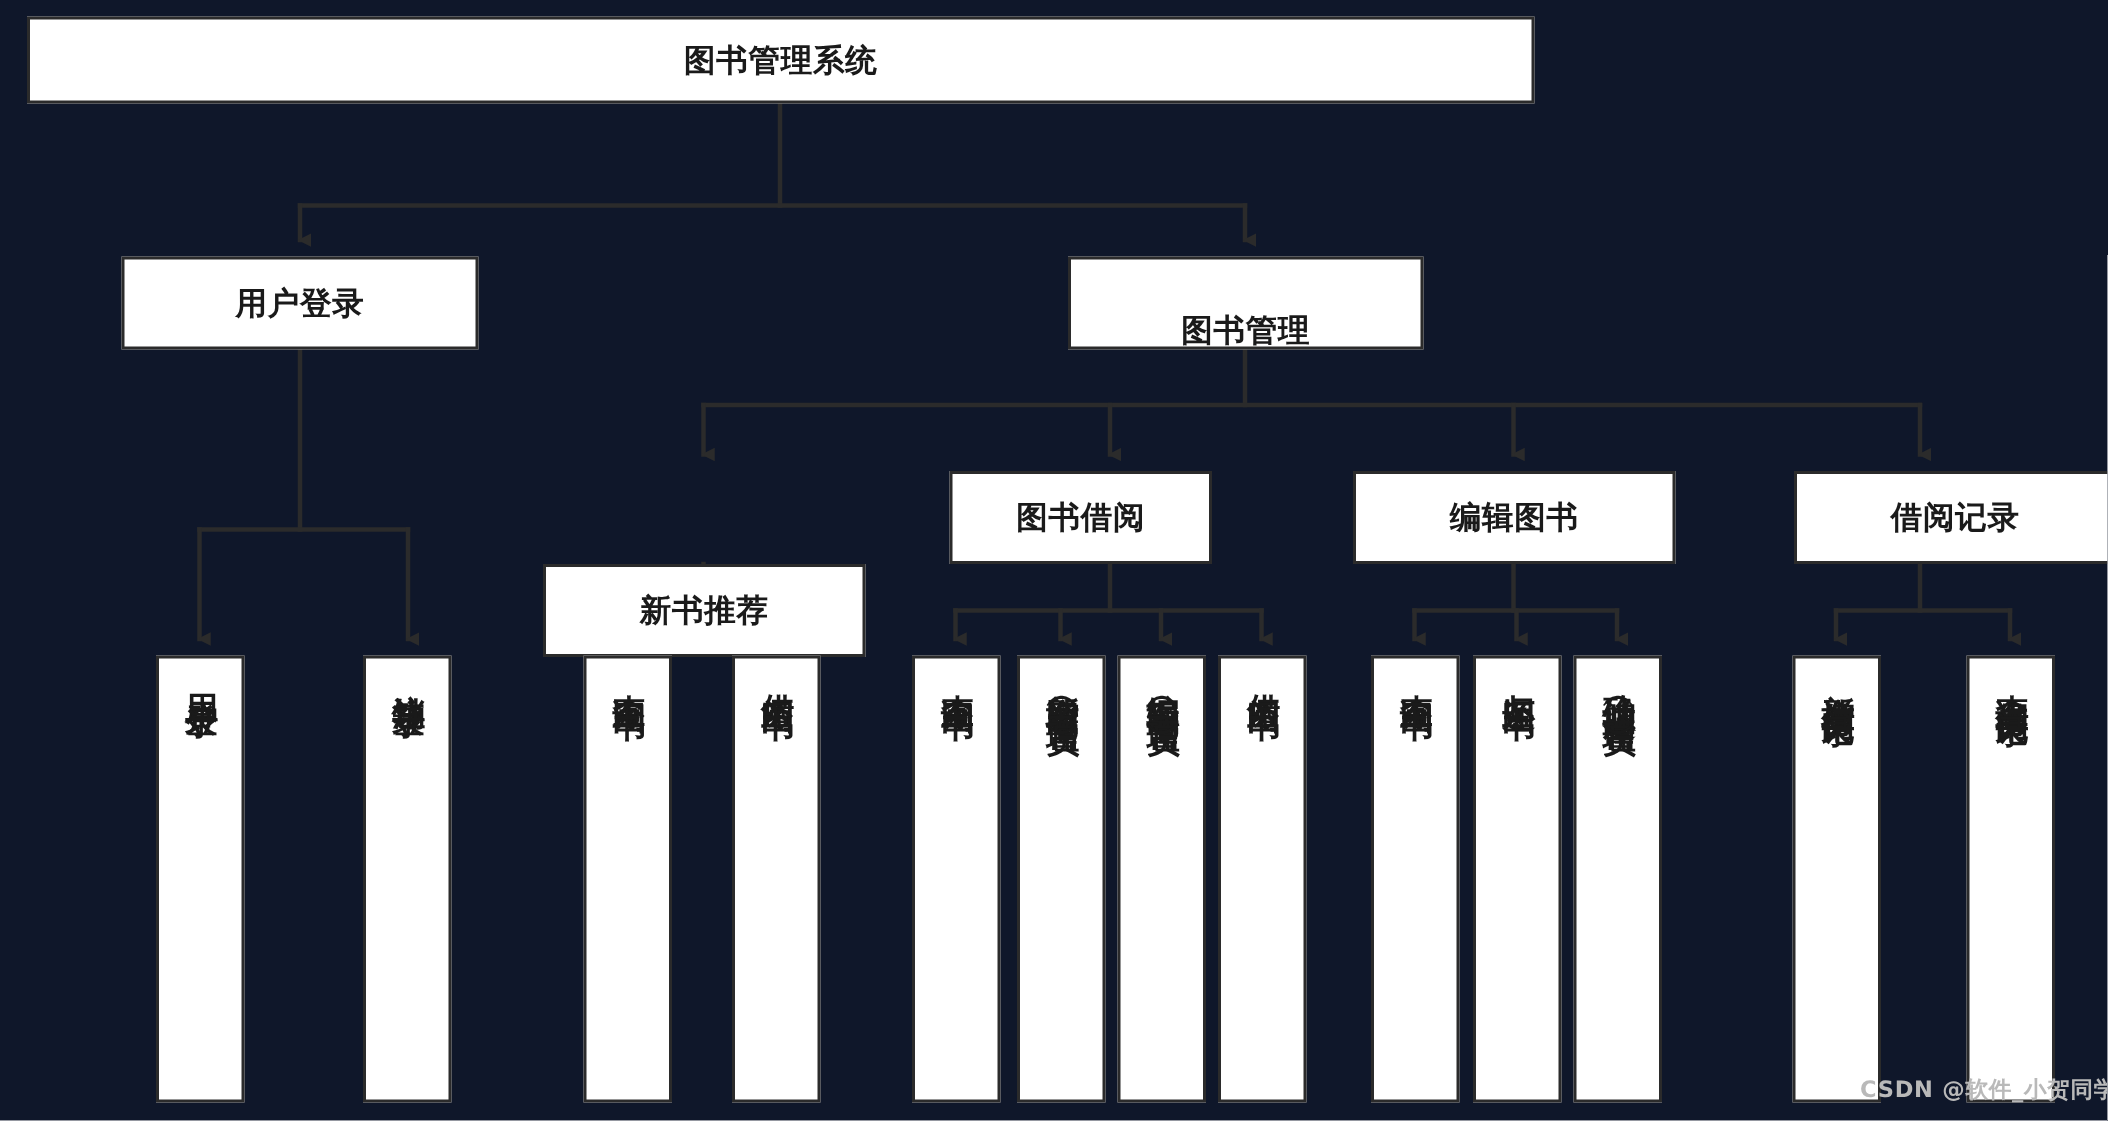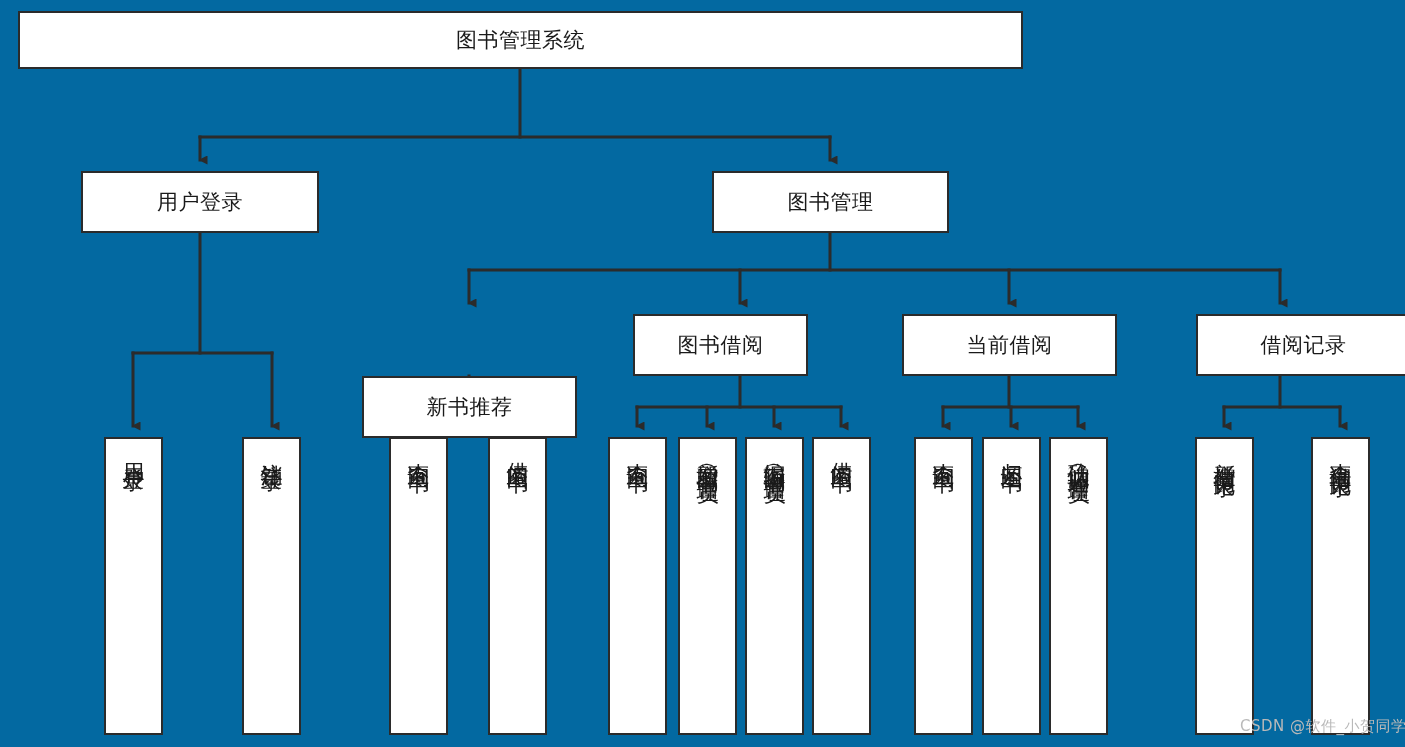--- a/index.html
+++ b/index.html
@@ -65,21 +65,21 @@
     position: absolute;
     font-size: 15px;
     color: #b9b9b9;
     white-space: nowrap;
     letter-spacing: 0.5px;
   }
 </style>
 </head>
 <body>
 
-<div id="canvas" style="background: #0369a1;">
+<div id="canvas" style="background: #0f172a; font-weight: bold;">
 
   <svg id="wires" viewBox="0 0 1405 747" xmlns="http://www.w3.org/2000/svg">
     <defs>
       <marker id="arrow" viewBox="0 0 12 12" refX="6" refY="10" markerWidth="9" markerHeight="9" orient="auto-start-reverse" markerUnits="userSpaceOnUse">
         <path d="M 0 0 L 12 0 L 6 12 z" fill="#2b2b2b"></path>
       </marker>
     </defs>
 
     <g stroke="#2b2b2b" stroke-width="3" fill="none" stroke-linecap="square">
 
@@ -125,32 +125,32 @@
     </g>
   </svg>
 
   <div class="node horiz root" style="left: 18px; top: 11px; width: 1005px; height: 58px; border-color: rgb(43, 43, 43);">
     <span class="lbl">图书管理系统</span>
   </div>
 
   <div class="node horiz" style="left: 81px; top: 171px; width: 238px; height: 62px; border-color: rgb(43, 43, 43);">
     <span class="lbl">用户登录</span>
   </div>
-  <div class="node horiz" style="left: 712px; top: 171px; width: 237px; height: 62px; border-color: rgb(43, 43, 43);">
+  <div class="node horiz" style="left: 712px; top: 171px; width: 237px; height: 62px; border-color: rgb(43, 43, 43); align-items: flex-end;">
     <span class="lbl">图书管理</span>
   </div>
 
   <div class="node horiz" style="left: 362px; top: 328px; width: 215px; height: 62px; border-color: rgb(43, 43, 43); margin-top: 48px;">
     <span class="lbl">新书推荐</span>
   </div>
   <div class="node horiz" style="left: 633px; top: 314px; width: 175px; height: 62px; border-color: rgb(43, 43, 43);">
     <span class="lbl">图书借阅</span>
   </div>
   <div class="node horiz" style="left: 902px; top: 314px; width: 215px; height: 62px; border-color: rgb(43, 43, 43);">
-    <span class="lbl">当前借阅</span>
+    <span class="lbl">编辑图书</span>
   </div>
   <div class="node horiz" style="left: 1172px; top: 314px; width: 215px; height: 62px; border-color: rgb(43, 43, 43); margin-left: 24px;">
     <span class="lbl">借阅记录</span>
   </div>
 
   <div class="node vert" style="left: 104px; top: 437px; width: 59px; height: 298px; border-color: rgb(43, 43, 43);">
     <span class="lbl">用户登录</span>
   </div>
   <div class="node vert" style="left: 242px; top: 437px; width: 59px; height: 298px; border-color: rgb(43, 43, 43);">
     <span class="lbl">注销登录</span>

